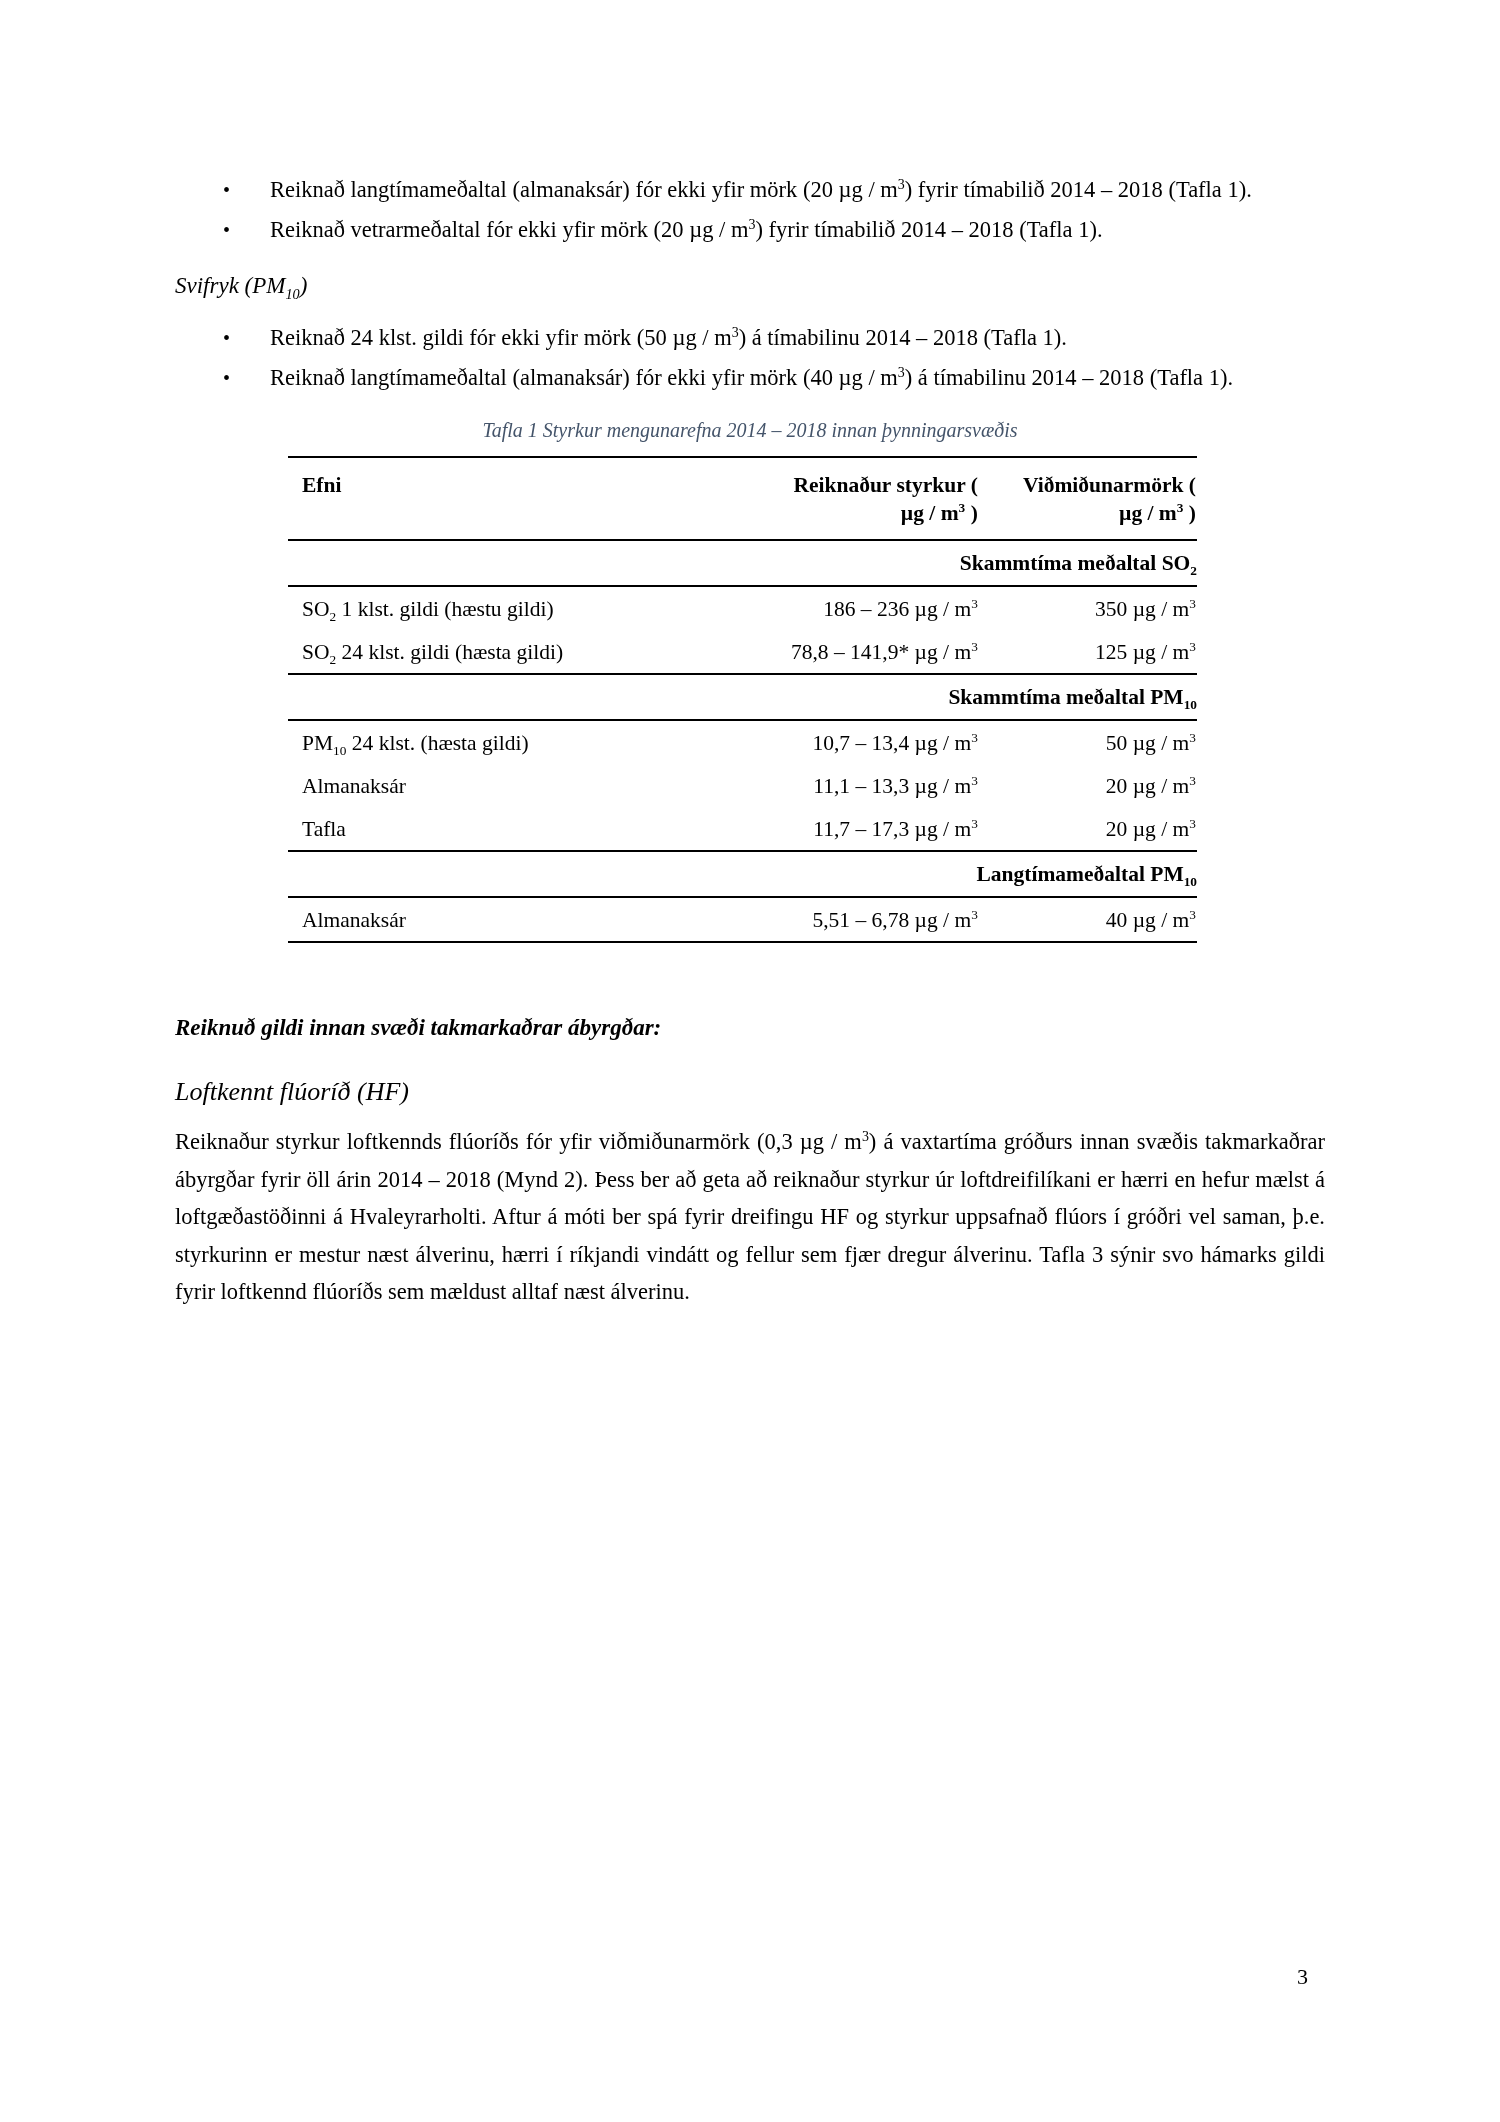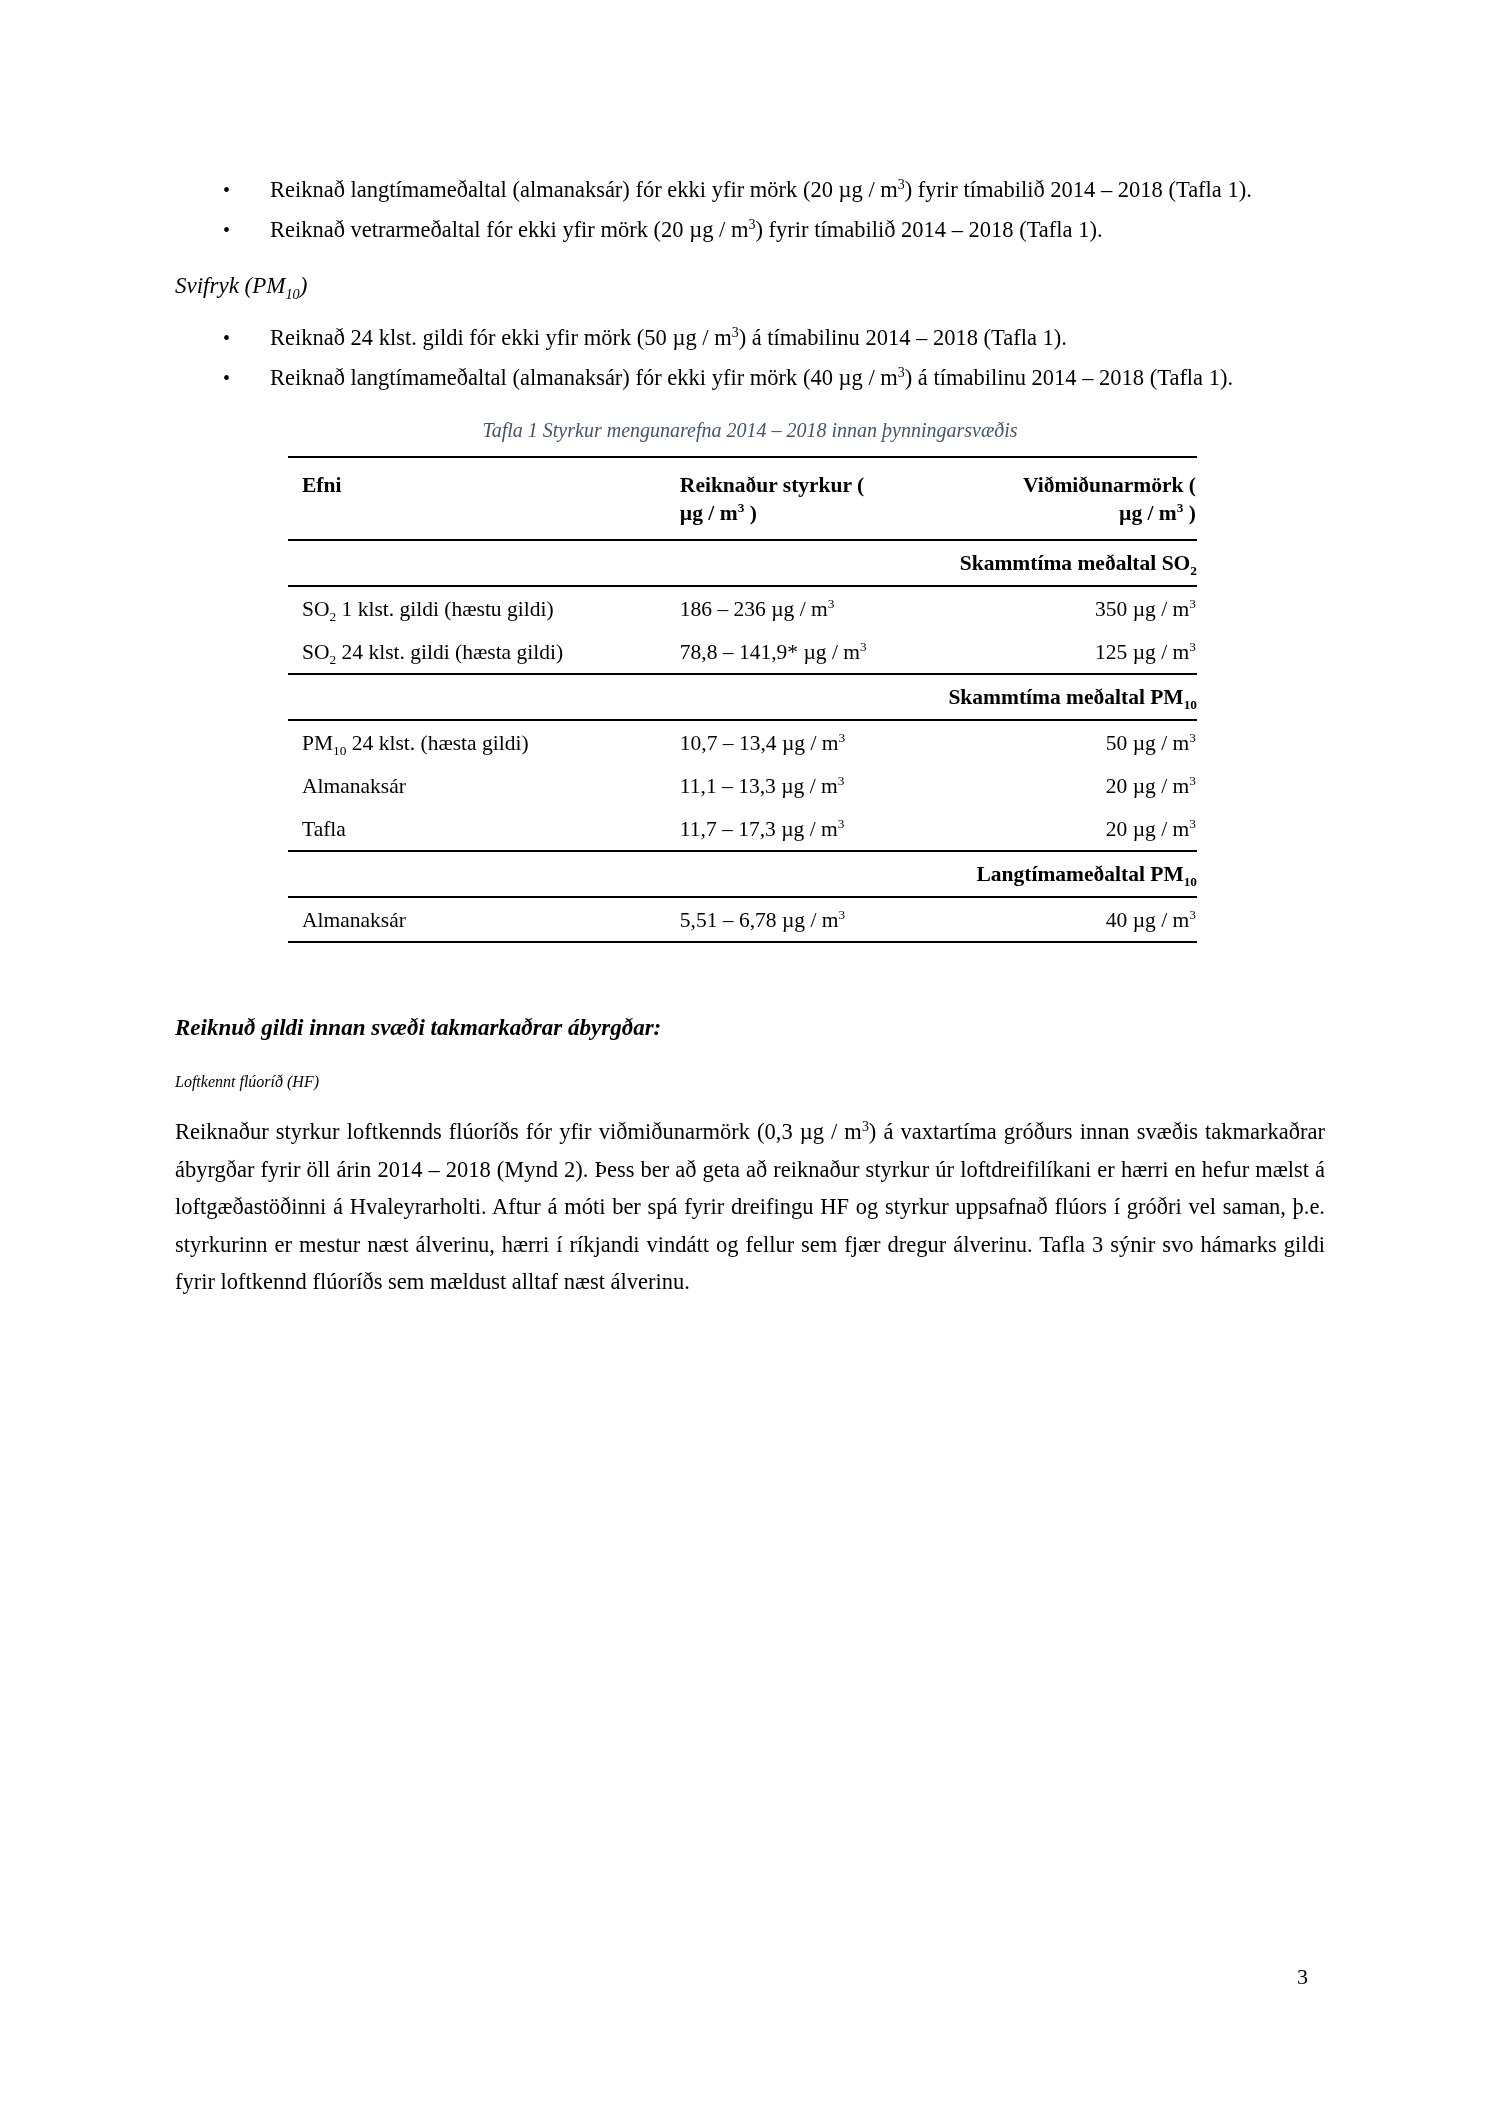--- a/index.html
+++ b/index.html
@@ -60,21 +60,21 @@
     margin-left:113px;
     font-size:21.5px;
     border-top:2px solid #000;
     border-bottom:2px solid #000;
   }
   table.tbl th, table.tbl td{
     vertical-align:top;
     font-weight:normal;
   }
   table.tbl .c1{width:43%;text-align:left;padding-left:14px;}
-  table.tbl .c2{width:33%;text-align:left;}
+  table.tbl .c2{width:33%;text-align:right;}
   table.tbl .c3{width:24%;text-align:right;}
   table.tbl tr.head th{
     font-weight:bold;
     border-bottom:2px solid #000;
     padding-top:13px;padding-bottom:12px;
     line-height:28px;
   }
   table.tbl tr.section td{
     font-weight:bold;
     border-top:2px solid #000;
@@ -90,23 +90,23 @@
   
   .heading-bold{
     font-weight:bold;
     font-size:23px;
     line-height:34px;
     margin-top:68px;
     font-style:italic;
   }
   .subheading-italic{
     font-style:italic;
-    font-size:16px;
+    font-size:26px;
     line-height:34px;
-    margin-top:20px;
+    margin-top:30px;
   }
   .paragraph{
     margin-top:14px;
     font-size:22.5px;
     line-height:37.5px;
     text-align:justify;
   }
   
   .page-number{
     position:absolute;

